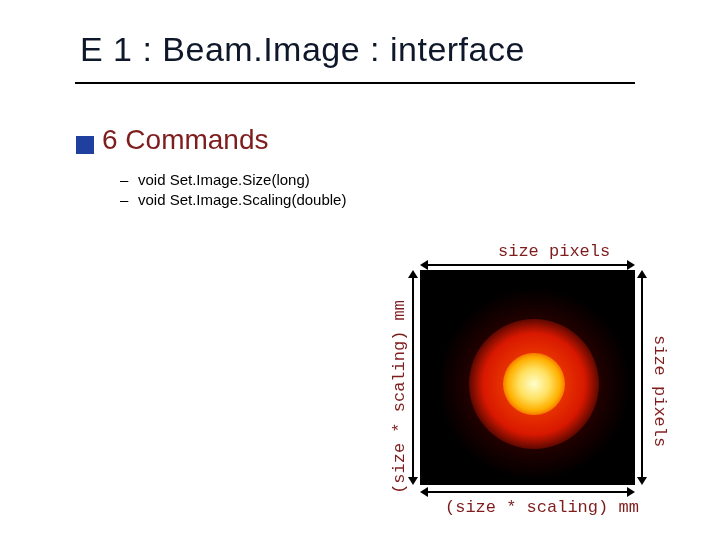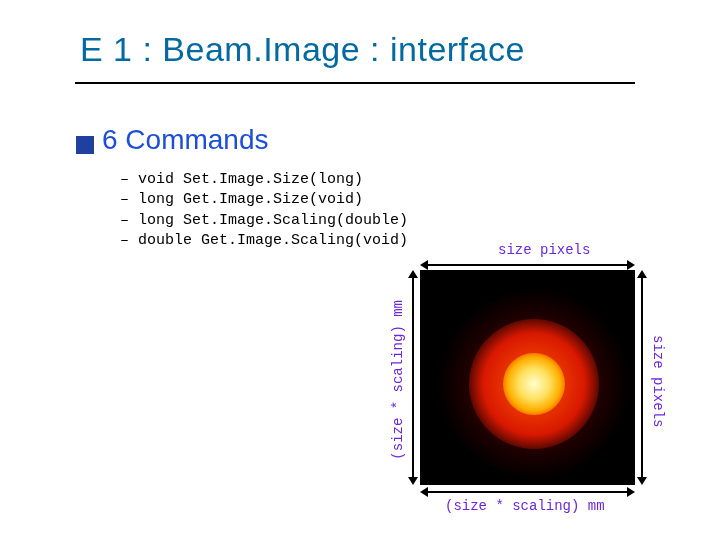--- a/index.html
+++ b/index.html
@@ -14,21 +14,21 @@
   .slide {
     position: relative;
     width: 720px;
     height: 540px;
   }
   .title {
     position: absolute;
     left: 80px;
     top: 30px;
     font-size: 34px;
-    color: #0369a1;
+    color: #0f172a;
     font-weight: 400;
     letter-spacing: 0.5px;
   }
   .title-underline {
     position: absolute;
     left: 75px;
     top: 82px;
     width: 560px;
     height: 2px;
     background: #000;
@@ -39,27 +39,27 @@
     top: 136px;
     width: 18px;
     height: 18px;
     background: #2040a0;
   }
   .subtitle {
     position: absolute;
     left: 102px;
     top: 124px;
     font-size: 28px;
-    color: #1d4ed8;
+    color: #7f1d1d;
   }
   .cmds {
     position: absolute;
     left: 120px;
     top: 170px;
-    font-family: Liberation Mono, monospace;
+    font-family: Liberation Sans, sans-serif;
     font-size: 15px;
     color: #000;
     line-height: 1.35;
   }
   .cmds .row { white-space: pre; }
   .cmds .dash { display:inline-block; width: 18px; }
   .fig {
     position: absolute;
     left: 420px;
     top: 270px;
@@ -110,45 +110,43 @@
     position:absolute; top:0; left:0; width:0; height:0;
     border-left:5px solid transparent; border-right:5px solid transparent; border-bottom:8px solid #000;
   }
   .arrow-v .ab {
     position:absolute; bottom:0; left:0; width:0; height:0;
     border-left:5px solid transparent; border-right:5px solid transparent; border-top:8px solid #000;
   }
   .lbl {
     position:absolute;
     font-family: "Courier New", monospace;
-    font-size: 14px;
-    color:#6d28d9;
+    font-size: 17px;
+    color:#7f1d1d;
     white-space: nowrap;
   }
   .vlabel {
     writing-mode: vertical-rl;
   }
   .vlabel.ccw { transform: rotate(180deg); }
 </style>
 </head>
 <body>
 
 <div class="slide">
 
   <div class="title">E 1 : Beam.Image : interface</div>
   <div class="title-underline"></div>
 
   <div class="bullet-sq"></div>
   <div class="subtitle">6 Commands</div>
 
   <div class="cmds">
     <div class="row"><span class="dash">–</span><span>void Set.Image.Size(long)</span></div>
-    <div class="row"><span class="dash">–</span><span>long Get.Image.Size(void)</span></div>
-    <div class="row"><span class="dash">–</span><span>long Set.Image.Scaling(double)</span></div>
-    <div class="row"><span class="dash">–</span><span>double Get.Image.Scaling(void)</span></div>
+    <div class="row"><span class="dash">–</span><span>void Set.Image.Scaling(double)</span></div>
   </div>
 
   <div class="arrow-h" style="left:420px; top:260px; width:215px;">
     <div class="al"></div>
       <div class="line"></div>
       <div class="ar"></div>
   </div>
   <div class="lbl" style="left:498px; top:242px;">size pixels</div>
 
   <div class="arrow-v" style="left:408px; top:270px; height:215px;">

